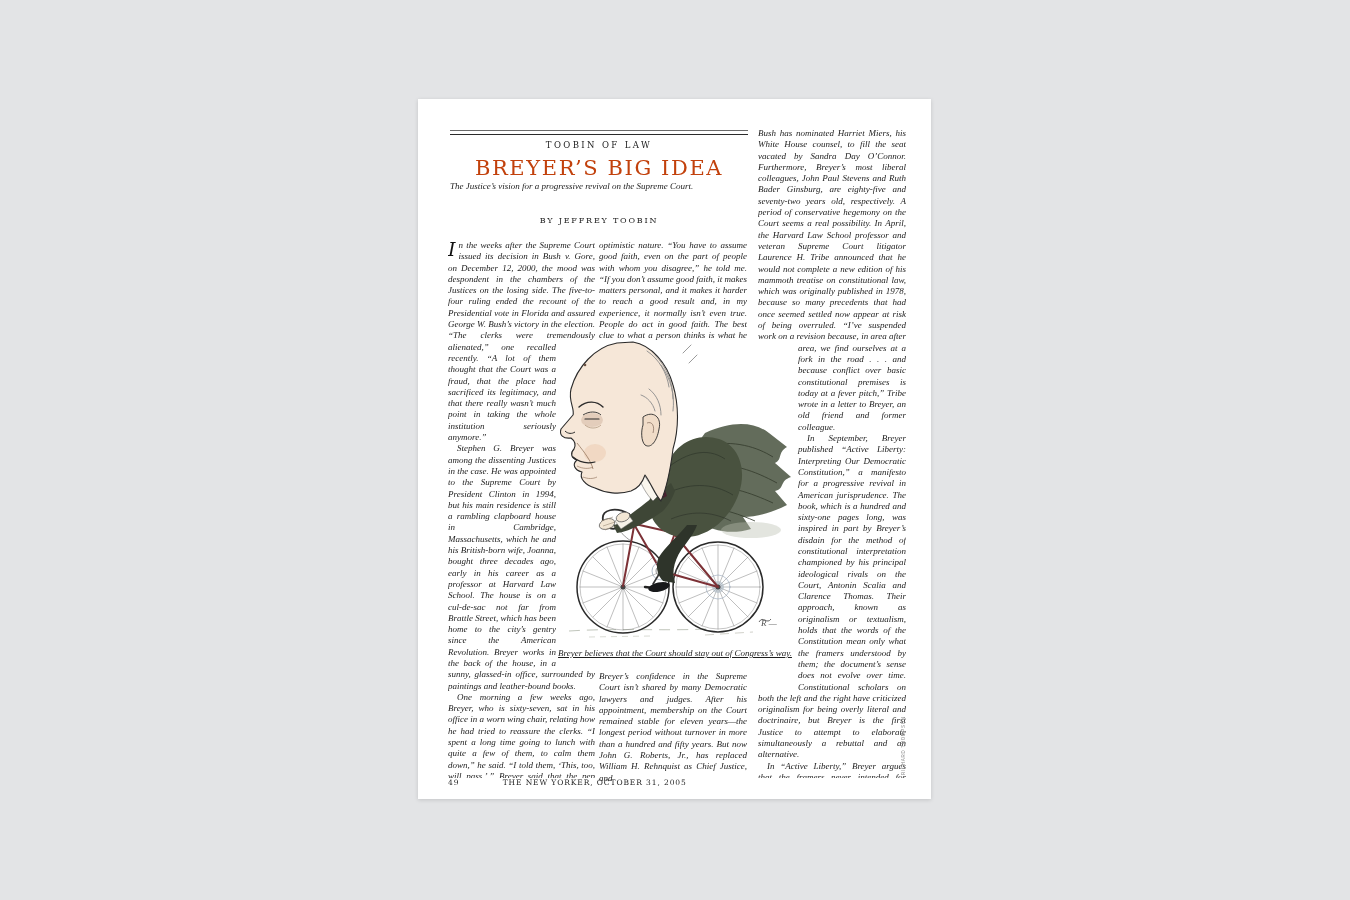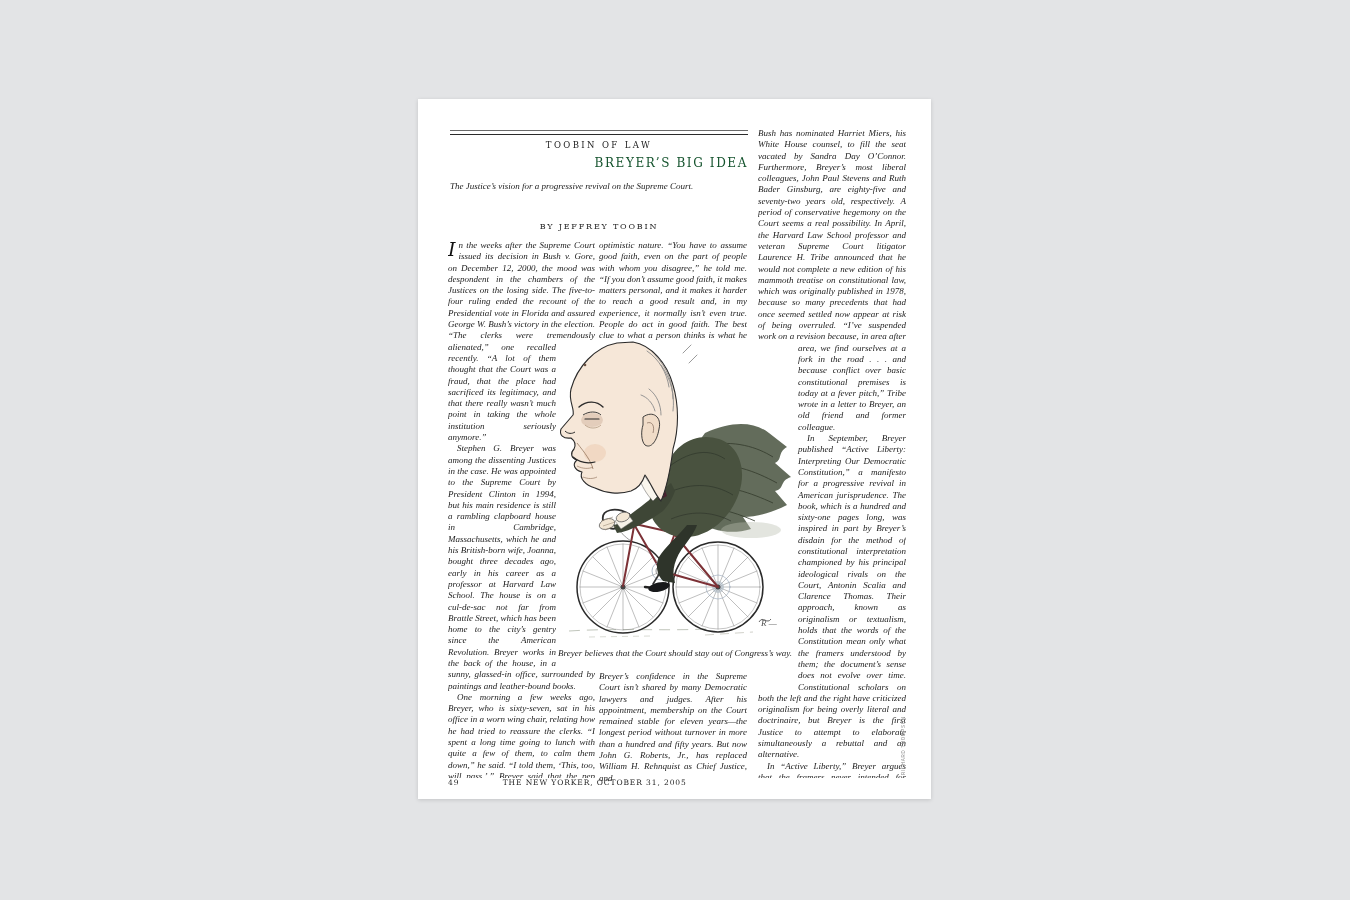--- a/index.html
+++ b/index.html
@@ -18,32 +18,32 @@
   .rule{
     position:absolute;left:32px;top:31px;width:298px;height:3px;
     border-top:1px solid #6a6a6a;border-bottom:1.6px solid #2b2b2b;
   }
   .kicker{
     position:absolute;left:32px;top:41px;width:298px;text-align:center;
     font-family:"DejaVu Serif", serif;
     font-size:8.5px;letter-spacing:2.4px;color:#1a1a1a;
   }
   .title{
-    position:absolute;left:32px;top:57px;width:298px;text-align:right;
-    font-family:"DejaVu Serif", serif;
-    font-size:12px;letter-spacing:1.6px;color:#14532d;font-weight:500;
+    position:absolute;left:32px;top:57px;width:298px;text-align:center;
+    font-family:"DejaVu Serif", serif;
+    font-size:21px;letter-spacing:1.6px;color:#c2410c;font-weight:500;
   }
   .subtitle{
     position:absolute;left:32px;top:82px;width:298px;
     font-style:italic;font-size:9px;color:#222;
   }
   .byline{
     position:absolute;left:32px;top:117px;width:298px;text-align:center;
     font-family:"DejaVu Serif", serif;
-    font-size:8px;letter-spacing:1.8px;color:#1a1a1a;margin-top:6px;
+    font-size:8px;letter-spacing:1.8px;color:#1a1a1a;
   }
   
   .col{
     position:absolute;
     font-size:9px;line-height:11.3px;color:#1c1c1c;
     text-align:justify;hyphens:auto;-webkit-hyphens:auto;
   }
   .col p{margin:0;font-style:italic;}
   .col p + p{text-indent:9px;}
   .col1{left:30px;top:141px;width:147px;height:538px;overflow:hidden;}
@@ -53,21 +53,21 @@
   .dropcap{
     float:left;font-family:"DejaVu Serif", serif;
     font-size:19px;line-height:17px;padding:1px 3px 0 0;color:#111;
   }
   .spacer-r{float:right;width:36px;height:325px;margin-left:3px;}
   .spacer-l{float:left;width:37px;height:348px;margin-right:3px;}
   
   .illo{position:absolute;left:137px;top:226px;width:240px;height:322px;}
   .caption{
     position:absolute;left:137px;top:549px;width:240px;text-align:center;
-    font-style:italic;font-size:9px;color:#1e1e1e;
+    font-style:italic;font-size:9px;color:#1e1e1e;text-decoration:underline;
   }
   .credit{
     position:absolute;left:483px;top:606px;height:70px;
     writing-mode:vertical-rl;transform:rotate(180deg);
     font-family:"Liberation Sans", sans-serif;
     font-size:4.5px;letter-spacing:0.7px;color:#8f8f8f;
   }
   
   .footer{
     position:absolute;left:30px;top:679px;width:453px;

